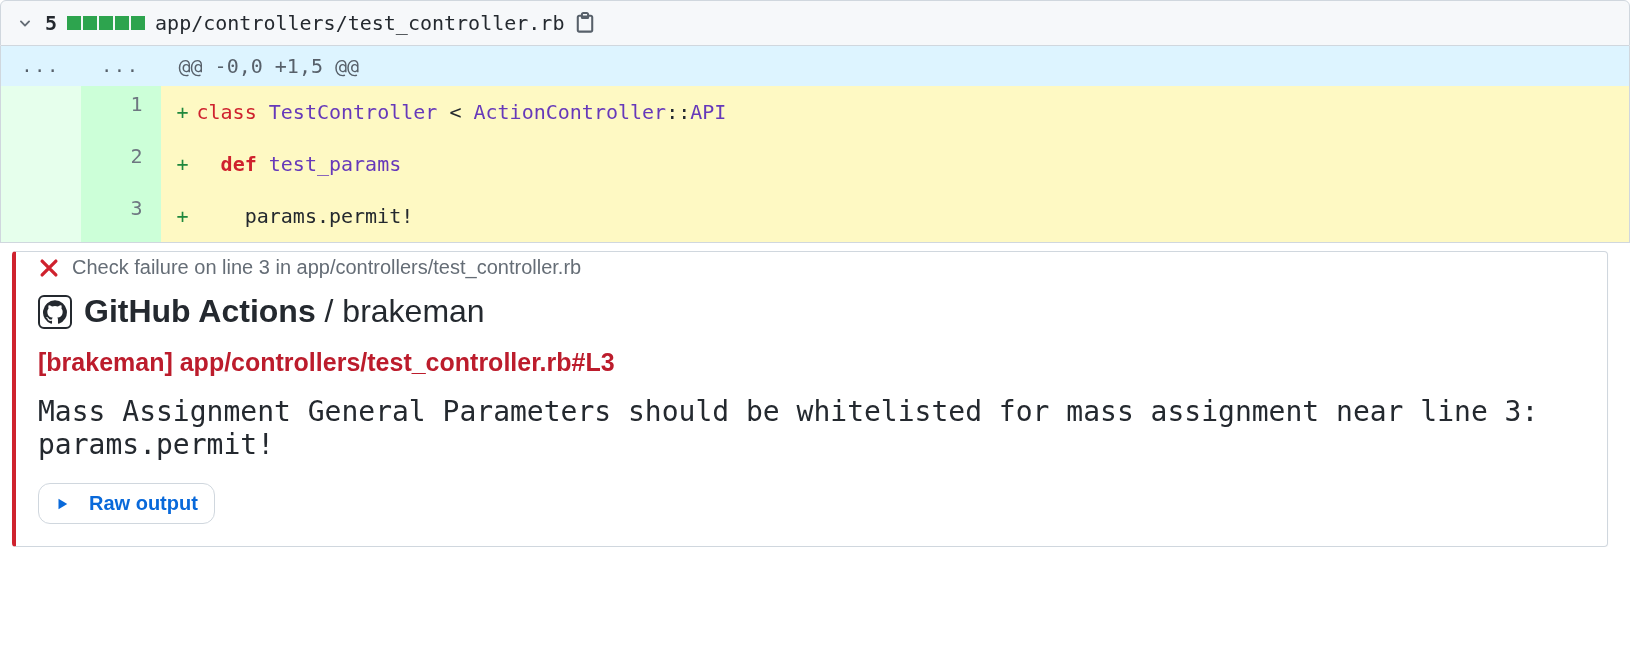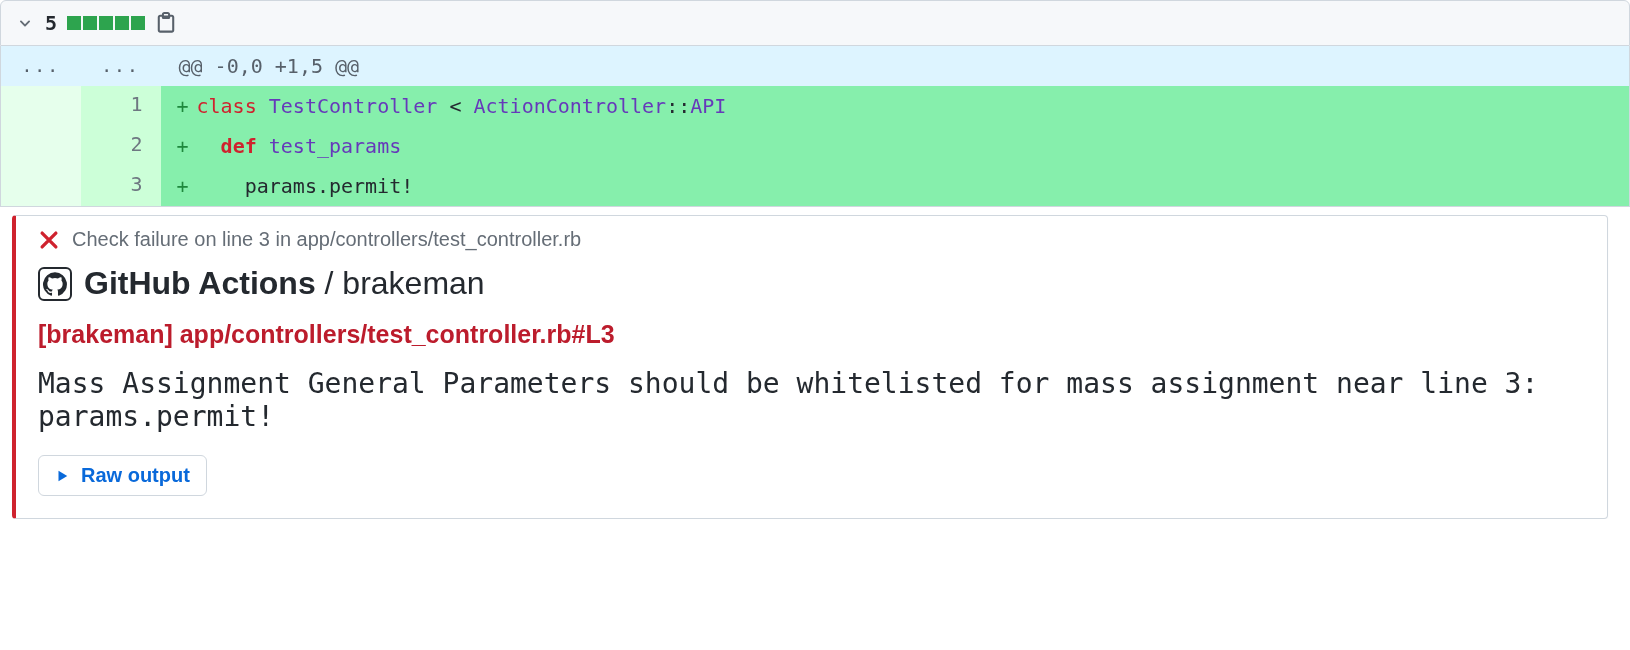--- a/index.html
+++ b/index.html
@@ -85,42 +85,42 @@
     width: 80px;
     min-width: 80px;
     text-align: right;
     padding: 4px 18px 4px 0;
     color: #6e7781;
     background: #ccffd8;
     user-select: none;
   }
   .line-num.empty { background: #e6ffec; }
   .added-line {
-    background: #86efac;
-    padding: 6px 0;
+    background: #fef9c3;
+    padding: 12px 0;
     white-space: pre;
   }
   .added-line .marker {
     display: inline-block;
     width: 36px;
     padding-left: 16px;
     color: #1f883d;
     user-select: none;
   }
   .tok-class { color: #cf222e; }
   .tok-type  { color: #6639ba; }
   .tok-def   { color: #cf222e; font-weight: bold; }
   .tok-name  { color: #6639ba; }
   .tok-call  { color: #24292f; }
   .annotation {
     border: 1px solid #d0d7de;
     border-left: 4px solid #cf222e;
     margin: 8px 4px 0 12px;
     border-radius: 4px;
-    padding: 12px 22px 22px 22px;
+    padding: 4px 22px 22px 22px;
     width: 1596px;
     box-shadow: 0 1px 2px rgba(0,0,0,.04);
   }
   .ann-row1 {
     display: flex;
     align-items: center;
     gap: 12px;
     color: #656d76;
     font-size: 20px;
   }
@@ -151,23 +151,23 @@
   .ann-body {
     font-family: ui-monospace, SFMono-Regular, Menlo, Consolas, monospace;
     font-size: 28px;
     margin-top: 18px;
     color: #24292f;
   }
   .raw-output-btn {
     margin-top: 22px;
     display: inline-flex;
     align-items: center;
-    gap: 12px;
-    border: 1px solid #d0d7de;
-    border-radius: 6px;
+    gap: 20px;
+    border: 1px solid #d0d7de;
+    border-radius: 12px;
     padding: 8px 16px;
     font-size: 20px;
     font-weight: 600;
     color: #0969da;
     background: #fff;
     cursor: pointer;
   }
   .raw-output-btn svg { fill: #0969da; }
 </style>
 </head>
@@ -180,20 +180,21 @@
       </svg>
   </span>
   <span class="change-count">5</span>
   <span class="diffstat">
     <span></span>
     <span></span>
     <span></span>
     <span></span>
     <span></span>
   </span>
+  <a class="file-path">app/controllers/test_controller.rb</a>
   <span class="clipboard-icon">
     <svg width="22" height="22" viewBox="0 0 16 16">
         <path d="M5 1.75C5 .78 5.78 0 6.75 0h2.5C10.22 0 11 .78 11 1.75V2h1.25C13.22 2 14 2.78 14 3.75v9.5c0 .97-.78 1.75-1.75 1.75H3.75C2.78 15 2 14.22 2 13.25v-9.5C2 2.78 2.78 2 3.75 2H5v-.25zM6.5 1.5v1h3v-1h-3zM3.75 3.5a.25.25 0 0 0-.25.25v9.5c0 .14.11.25.25.25h8.5a.25.25 0 0 0 .25-.25v-9.5a.25.25 0 0 0-.25-.25H11v.75c0 .41-.34.75-.75.75h-4.5A.75.75 0 0 1 5 4.25V3.5H3.75z"></path>
       </svg>
   </span>
 </div>
 
 <table class="diff-table">
   <tbody id="diff-body">
       <tr class="hunk-row">

